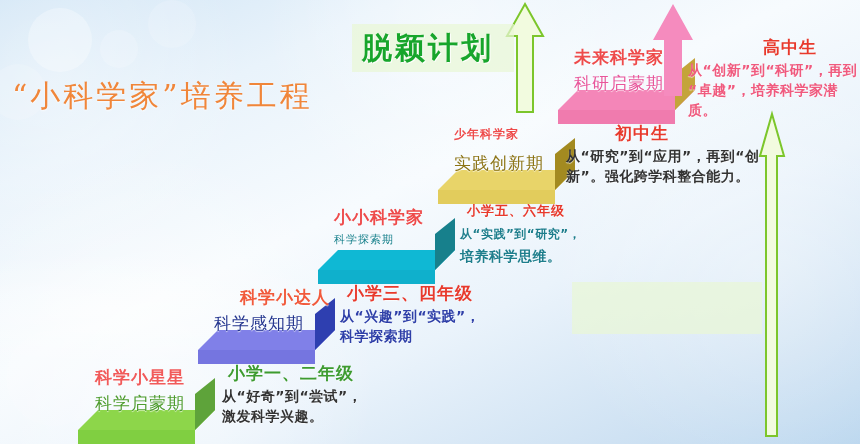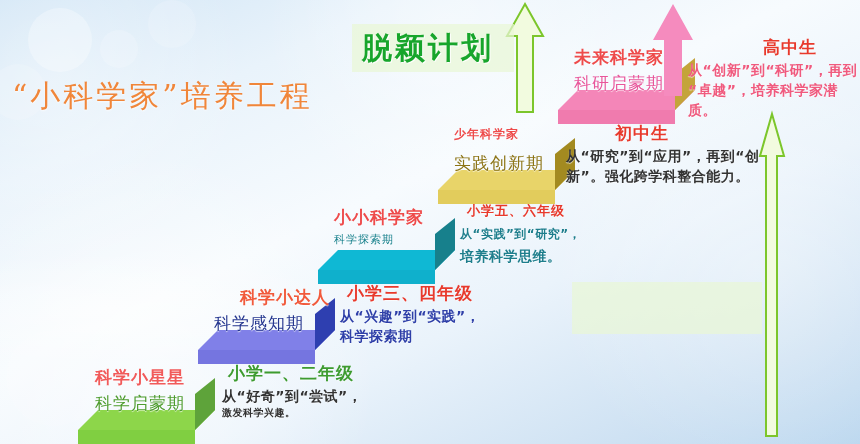--- a/index.html
+++ b/index.html
@@ -69,21 +69,21 @@
   <div>
     <svg style="left:78px;top:394px;width:150px;height:50px;" width="150" height="50" viewBox="0 0 150 50">
       <polygon points="0,36 20,16 137,16 117,36" fill="#8DD64A"></polygon>
       <rect x="0" y="36" width="117" height="14" fill="#80CF41"></rect>
       <polygon points="117,36 137,16 137,-16 117,0" fill="#5EA33A"></polygon>
     </svg>
     <div class="tier-name" style="left:95px;top:366px;font-size:17px;color:#F15A5A;">科学小星星</div>
     <div class="tier-stage" style="left:95px;top:392px;font-size:17px;color:#4E9C2E;">科学启蒙期</div>
     <div class="grade-title" style="left:228px;top:362px;font-size:17px;color:#3D9B2F;">小学一、二年级</div>
     <div class="grade-desc" style="left:222px;top:386px;font-size:14px;color:#333333;">从“好奇”到“尝试”，</div>
-    <div class="grade-desc" style="left:222px;top:406px;font-size:10px;color:#333333;">激发科学兴趣。</div>
+    <div class="grade-desc" style="left:222px;top:406px;font-size:14px;color:#333333;">激发科学兴趣。</div>
   </div>
 
   <div>
     <svg style="left:198px;top:314px;width:160px;height:50px;" width="160" height="50" viewBox="0 0 160 50">
       <polygon points="0,36 20,16 137,16 117,36" fill="#8080E8"></polygon>
       <rect x="0" y="36" width="117" height="14" fill="#7575E0"></rect>
       <polygon points="117,36 137,16 137,-16 117,0" fill="#2E3FB0"></polygon>
     </svg>
     <div class="tier-name" style="left:214px;top:286px;font-size:17px;color:#F15A3C;margin-left:26px;">科学小达人</div>
     <div class="tier-stage" style="left:214px;top:312px;font-size:17px;color:#24368F;">科学感知期</div>

